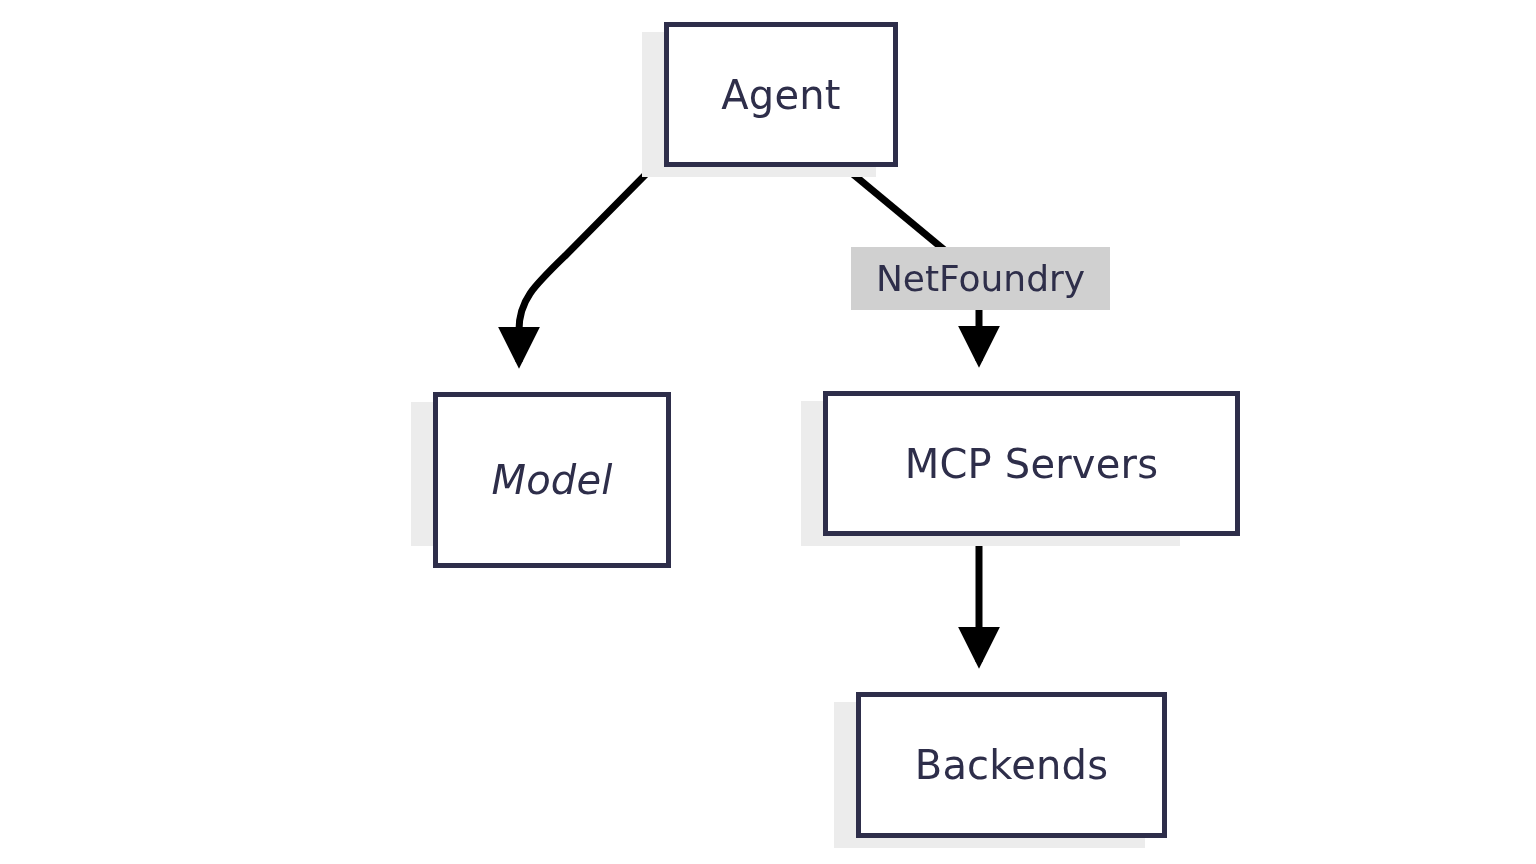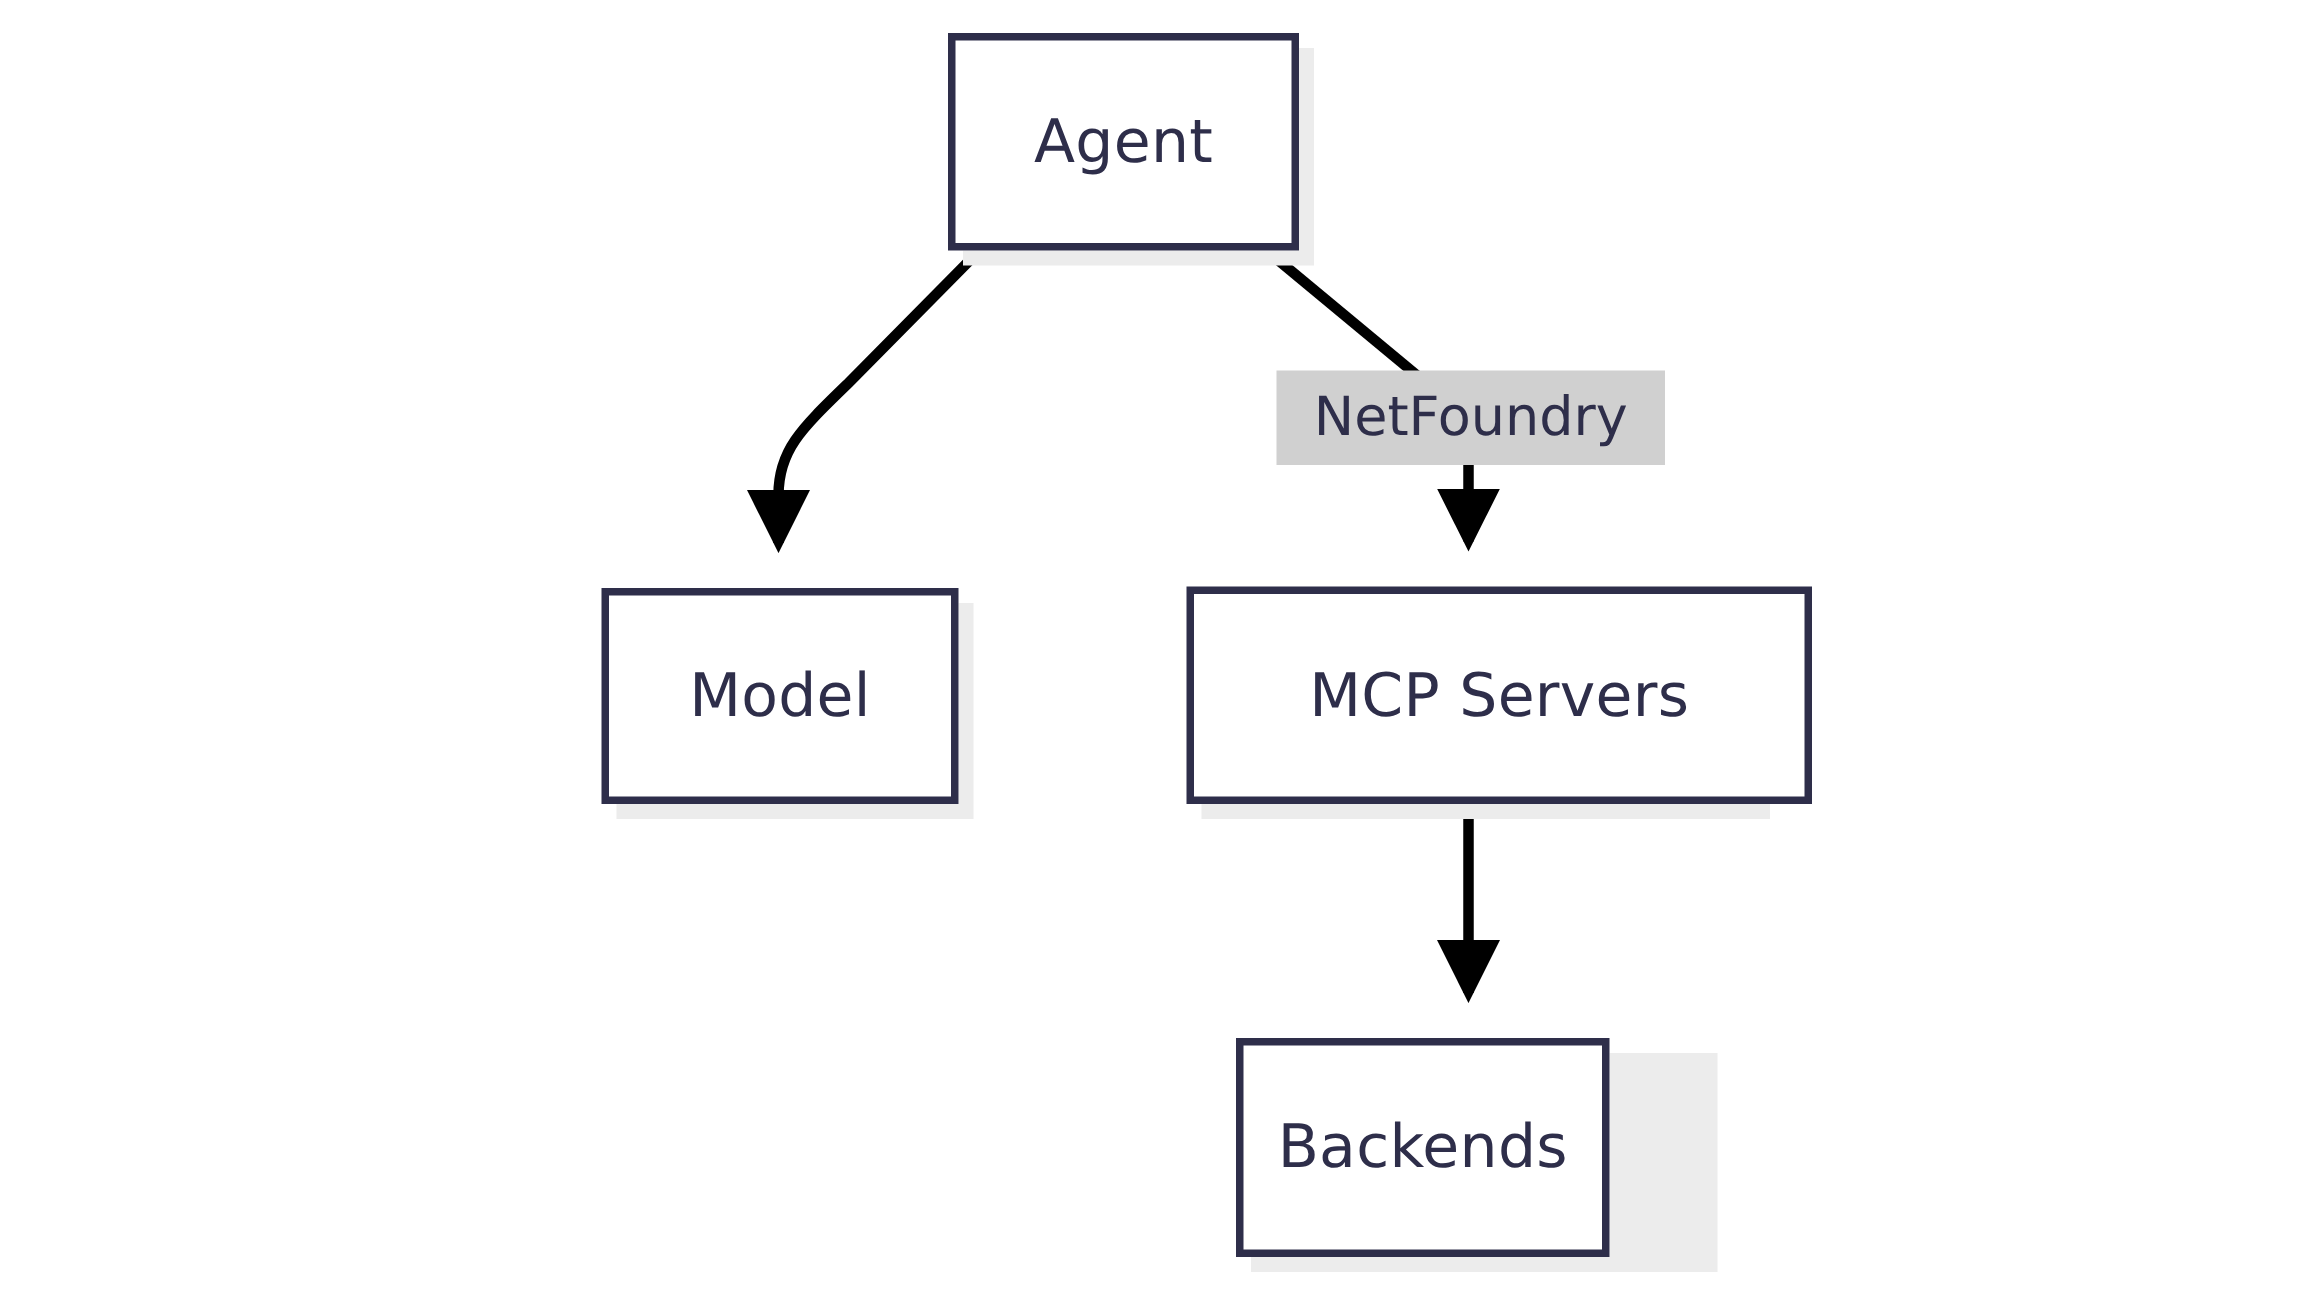--- a/index.html
+++ b/index.html
@@ -34,20 +34,21 @@
 
   .node {
     position: absolute;
     box-sizing: border-box;
     background: #ffffff;
     border: 5px solid #2e2e4a;
     display: flex;
     align-items: center;
     justify-content: center;
     z-index: 3;
+    margin-left: 32px;
   }
 
   .node-shadow {
     position: absolute;
     background: #ececec;
     z-index: 2;
   }
 
   .node-label {
     color: #2e2e4a;
@@ -55,27 +56,27 @@
     font-size: 40px;
     font-weight: 400;
     line-height: 1;
     letter-spacing: 0.2px;
     white-space: nowrap;
   }
 
   #node-agent      { left: 632px; top: 22px;  width: 234px; height: 145px; }
   #shadow-agent    { left: 642px; top: 32px;  width: 234px; height: 145px; }
 
-  #node-model      { left: 401px; top: 392px; width: 238px; height: 144px; }
+  #node-model      { left: 401px; top: 392px; width: 238px; height: 176px; font-style: italic; }
   #shadow-model    { left: 411px; top: 402px; width: 238px; height: 144px; }
 
   #node-mcp        { left: 791px; top: 391px; width: 417px; height: 145px; }
   #shadow-mcp      { left: 801px; top: 401px; width: 379px; height: 145px; }
 
-  #node-backends   { left: 824px; top: 692px; width: 249px; height: 146px; }
+  #node-backends   { left: 824px; top: 692px; width: 311px; height: 146px; }
   #shadow-backends { left: 834px; top: 702px; width: 311px; height: 146px; }
 
   .edge-label {
     position: absolute;
     background: #d0d0d0;
     color: #2e2e4a;
     font-family: "DejaVu Sans", sans-serif;
     font-size: 36px;
     line-height: 1;
     display: flex;

